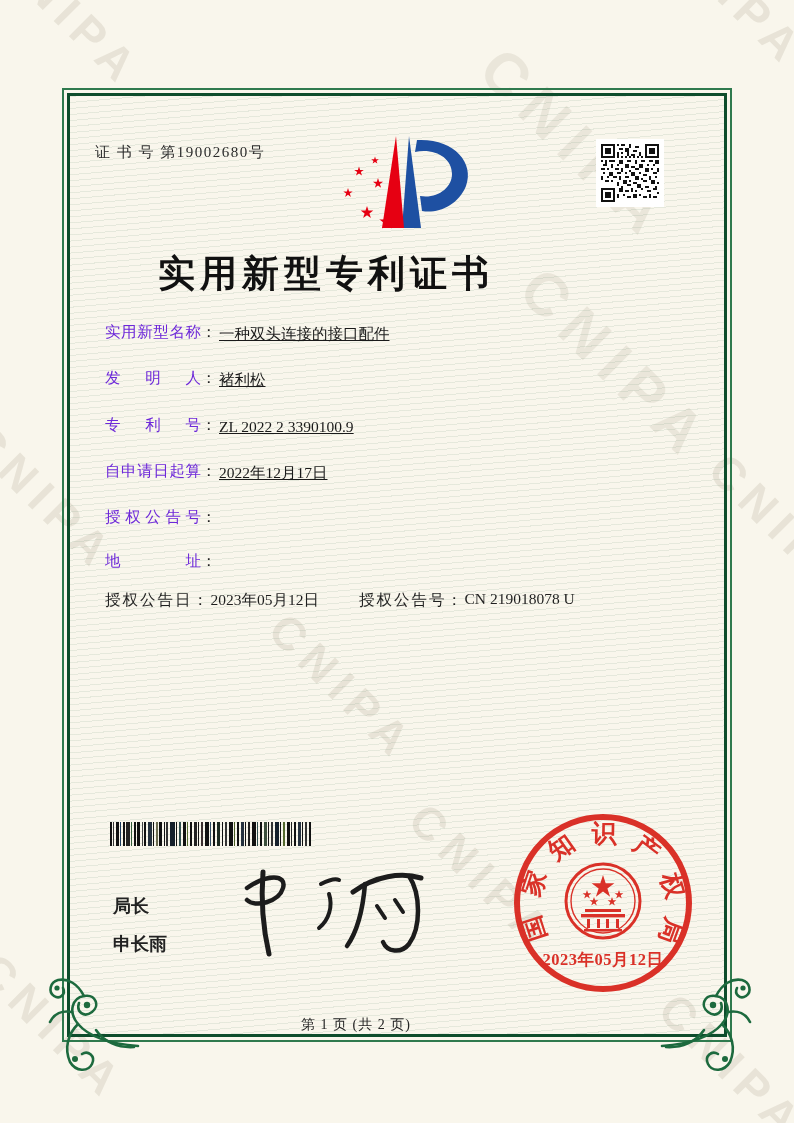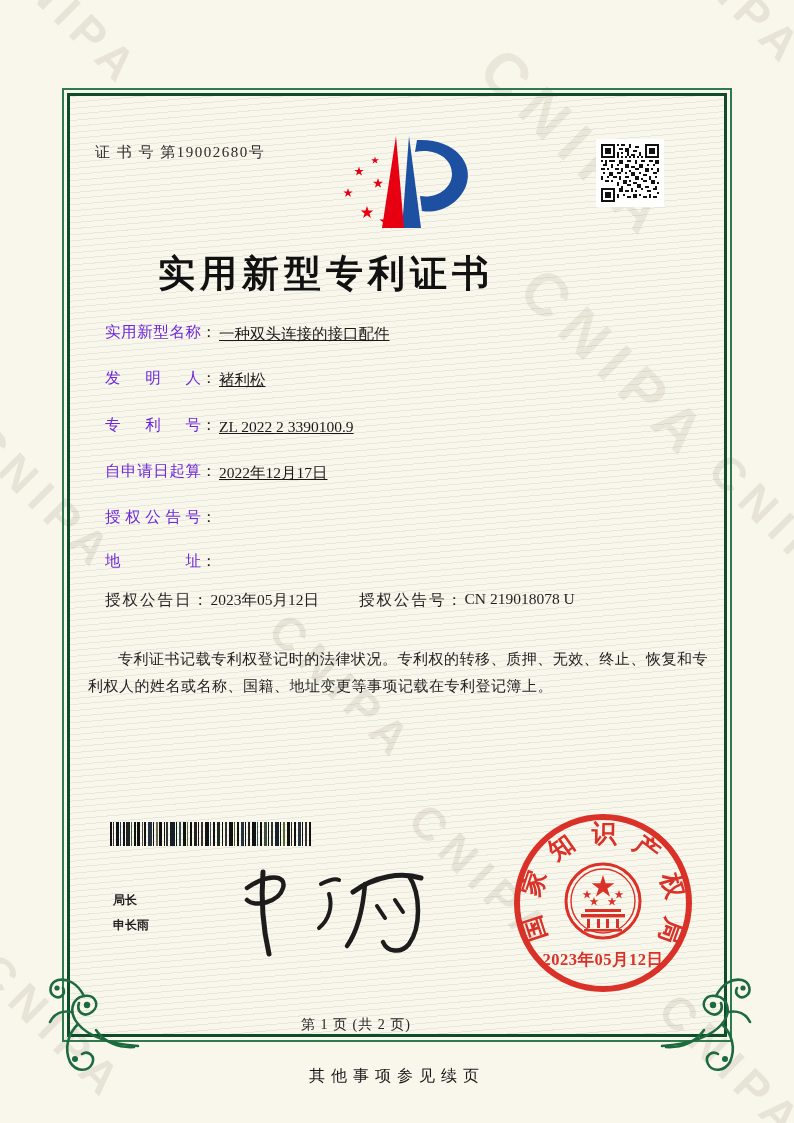--- a/index.html
+++ b/index.html
@@ -82,21 +82,21 @@
   }
   .paras p { text-indent:2em; margin-bottom:8px; letter-spacing:0.5px; }
 
   
   .barcode { position:absolute; left:110px; top:822px; }
 
   
   .signer {
     position:absolute; left:113px; top:888px;
     font-family:"Liberation Sans","DejaVu Sans",sans-serif;
-    font-size:12px; font-weight:bold; color:#222; line-height:2.1;
+    font-size:18px; font-weight:bold; color:#222; line-height:2.1;
   }
   .signature { position:absolute; left:225px; top:850px; }
 
   
   .seal { position:absolute; left:510px; top:810px; opacity:0.93; }
 
   
   .flourish { position:absolute; z-index:4; }
   .flourish-left  { left:38px;  top:968px; }
   .flourish-right { left:652px; top:968px; transform:scaleX(-1); }
@@ -241,21 +241,20 @@
         </div>
         <div class="pair" style="margin-left:40px;">
           <span class="lbl2">授权公告号</span>
           <span class="colon">：</span>
           <span class="val">CN 219018078 U</span>
         </div>
       </div>
     </div>
 
     <div class="paras">
-      <p>专利证书记载专利权登记时的法律状况。专利权的转移、质押、无效、终止、恢复和专利权人的姓名或名称、国籍、地址变更等事项记载在专利登记簿上。</p>
     </div>
 
     <svg class="barcode" width="202" height="24" viewBox="0 0 202 24" shape-rendering="crispEdges">
       <g>
         <rect x="0" y="0" width="2" height="24" fill="#111"></rect>
           <rect x="3" y="0" width="1" height="24" fill="#333"></rect>
         <rect x="6" y="0" width="3" height="24" fill="#111"></rect>
           <rect x="10" y="0" width="1" height="24" fill="#1a3a5c"></rect>
         <rect x="13" y="0" width="2" height="24" fill="#111"></rect>
           <rect x="16" y="0" width="4" height="24" fill="#222"></rect>
@@ -353,16 +352,15 @@
             <rect x="-6" y="16" width="3" height="9"></rect>
           <rect x="3" y="16" width="3" height="9"></rect>
             <rect x="13" y="16" width="3" height="9"></rect>
           <rect x="-19" y="26" width="38" height="2.6"></rect>
         </g>
       </g>
       <text x="0" y="62" fill="#d8231a" font-family="'Liberation Serif',serif" font-weight="bold" font-size="16.5" text-anchor="middle" letter-spacing="0.5">2023年05月12日</text>
     </svg>
 
     <div class="page-info">第 1 页 (共 2 页)</div>
-    <div class="continuation">其他事项参见续页</div>
 
   </div>
 </div>
 
 </body></html>

